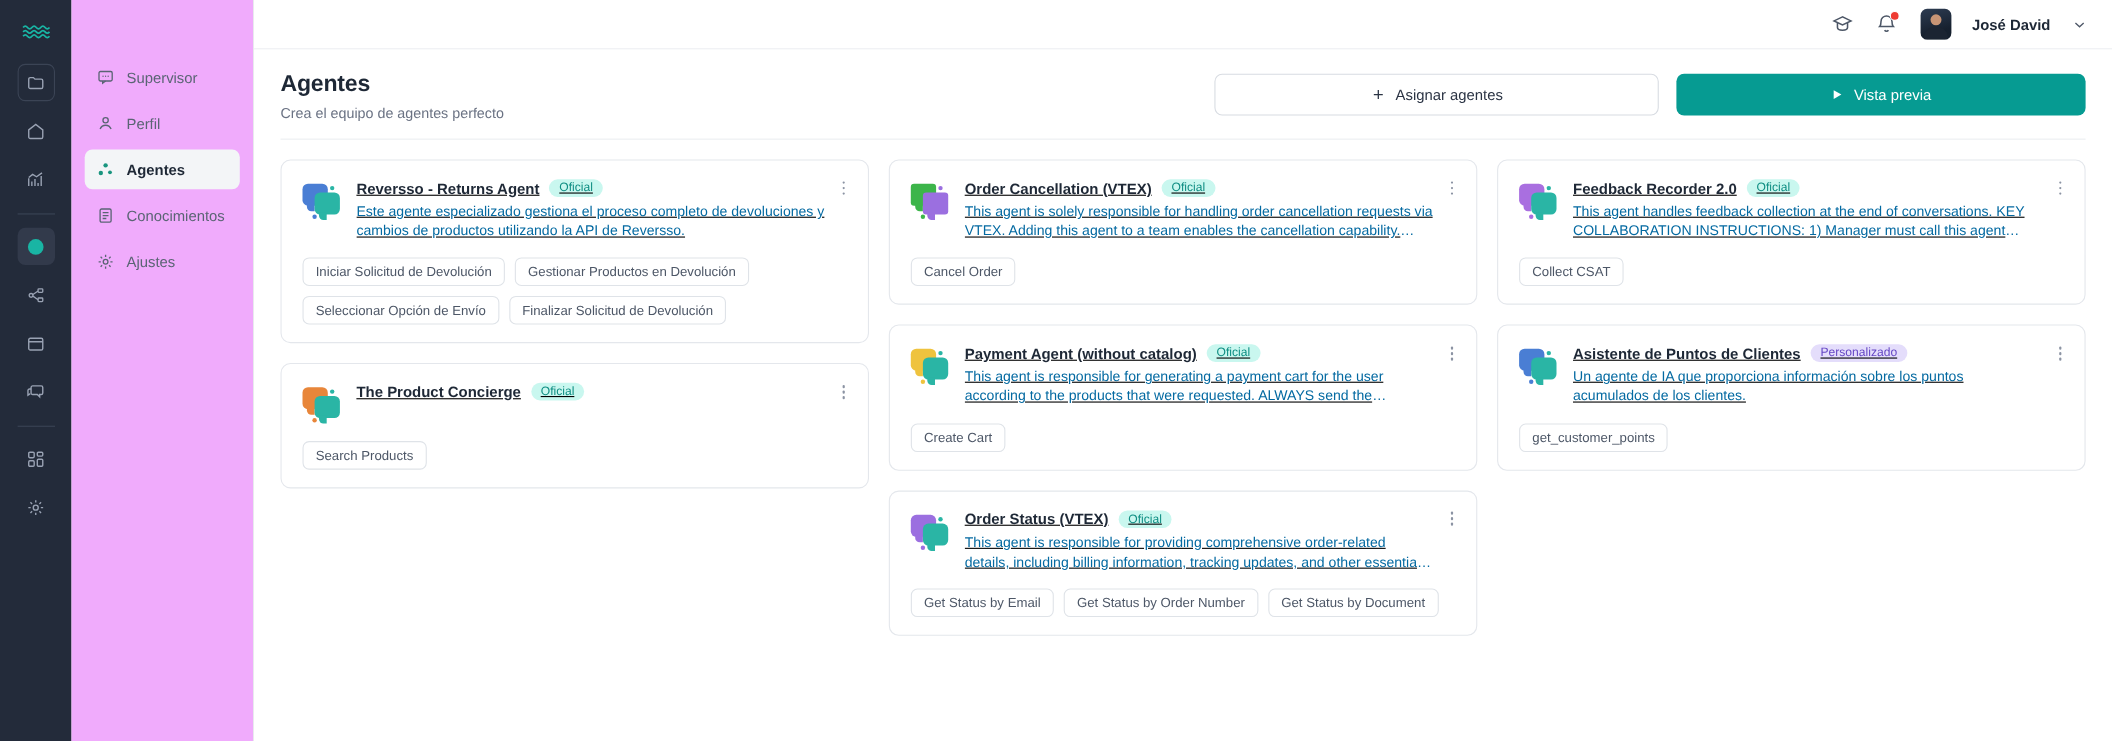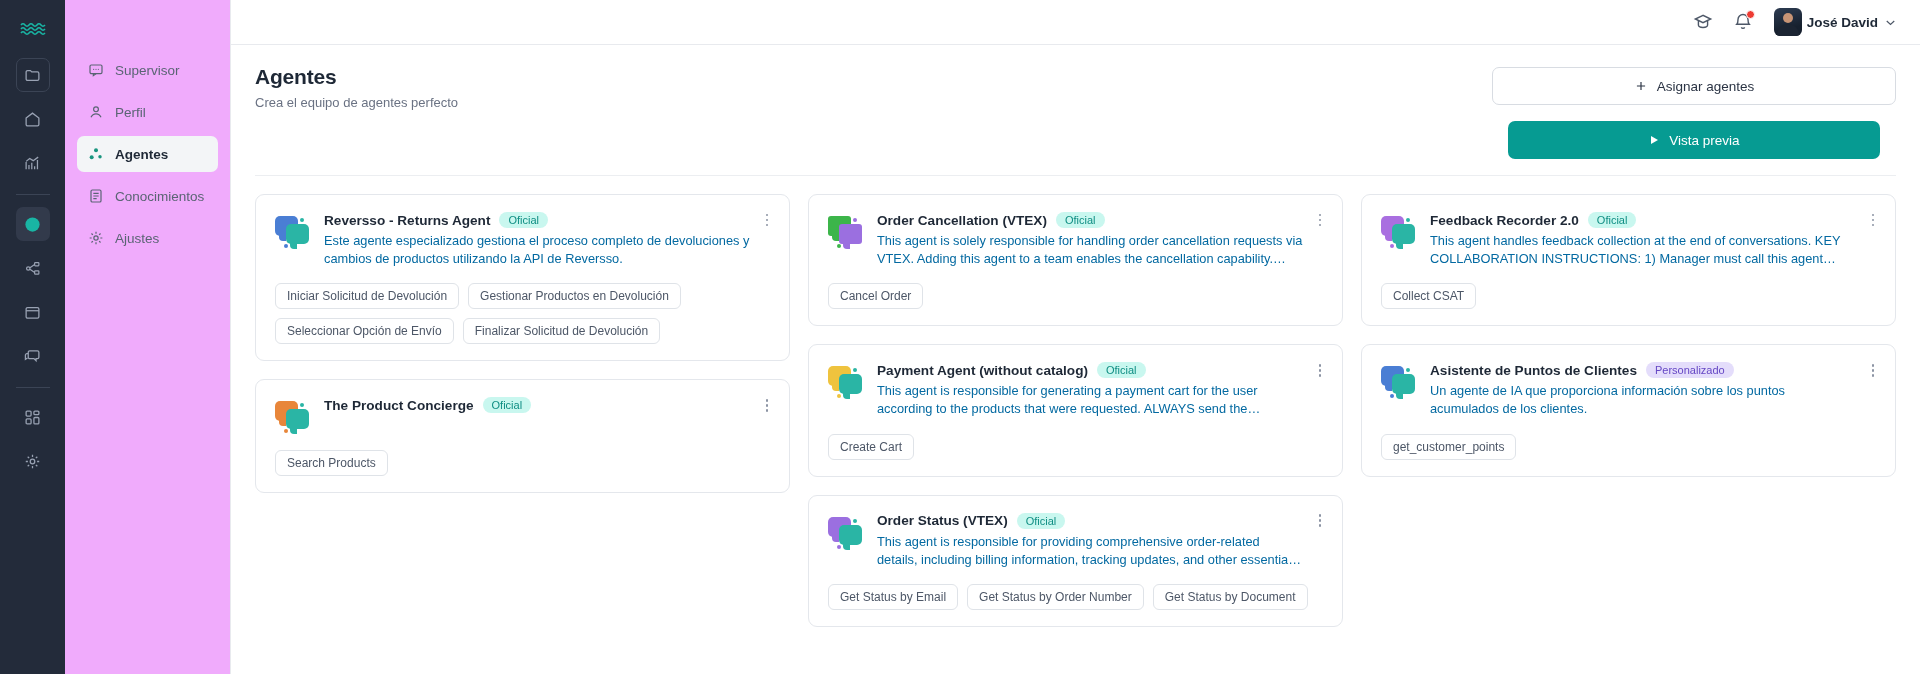--- a/index.html
+++ b/index.html
@@ -50,21 +50,21 @@
     height: 45px; flex: 0 0 45px; background: #fff;
     border-bottom: 1px solid #e8eaee;
     display: flex; align-items: center; justify-content: flex-end;
     padding-right: 22px; gap: 18px;
   }
   .topbar-ic { width: 22px; height: 22px; color: #4d5767; display:flex; align-items:center; justify-content:center; position: relative; }
   .badge-dot {
     position: absolute; top: -1px; right: -1px; width: 9px; height: 9px;
     border-radius: 50%; background: #ee3b32; border: 1.5px solid #fff;
   }
-  .user { display: flex; align-items: center; gap: 5px; margin-left: 2px; }
+  .user { display: flex; align-items: center; gap: 19px; margin-left: 2px; }
   .avatar {
     width: 28px; height: 28px; border-radius: 6px; overflow: hidden;
     background: linear-gradient(165deg,#2d3c52 0%,#16202e 70%);
     position: relative; flex: 0 0 28px;
   }
   .avatar::after {
     content:''; position:absolute; left:50%; top:5px; transform:translateX(-50%);
     width:10px; height:10px; border-radius:50%; background:#c79475;
   }
   .avatar::before {
@@ -77,41 +77,41 @@
   .page {
     flex: 1 1 auto; overflow: hidden; background: #fff;
     padding: 0 24px;
   }
   .page-head {
     display: flex; align-items: flex-start; justify-content: space-between;
     padding: 20px 0 16px 0; border-bottom: 1px solid #eceef1;
   }
   .ptitle { font-size: 21px; color: #1e2836; font-weight: 600; letter-spacing: -.2px; }
   .psub { font-size: 13px; color: #6a7283; margin-top: 6px; }
-  .head-actions { display: flex; gap: 16px; align-items: center; padding-top: 2px; flex-direction: column; }
+  .head-actions { display: flex; gap: 16px; padding-top: 2px; }
   .btn {
     height: 38px; border-radius: 7px; font-size: 13.5px;
     display: flex; align-items: center; justify-content: center; gap: 9px;
     padding: 0 20px; white-space: nowrap;
   }
   .btn-outline { width: 404px; border: 1px solid #d8dce2; background: #fff; color: #2b3444; }
   .btn-primary { width: 372px; background: #069b92; color: #fff; font-weight: 500; }
 
   
   .cards {
     column-count: 3; column-gap: 18px;
     padding-top: 18px; height: 560px;
   }
   .card {
     break-inside: avoid; -webkit-column-break-inside: avoid;
     border: 1px solid #e4e7ec; border-radius: 9px;
     padding: 17px 19px 16px 19px; margin-bottom: 18px;
     background: #fff; position: relative;
   }
-  .card-top { display: flex; gap: 13px; }
+  .card-top { display: flex; gap: 13px; text-decoration: underline; }
   .aicon { width: 36px; height: 34px; flex: 0 0 36px; margin-top: 4px; position: relative; }
   .aicon .sq1, .aicon .sq2 {
     position: absolute; border-radius: 5px;
   }
   .aicon .sq1 { width: 23px; height: 20px; left: 0; top: 0; }
   .aicon .sq2 { width: 23px; height: 20px; left: 11px; top: 8px; }
   .aicon .sq1::after { content:''; position:absolute; left:4px; bottom:-5px; width:7px; height:7px; border-radius:0 0 0 4px; background:inherit; }
   .aicon .sq2::after { content:''; position:absolute; left:4px; bottom:-5px; width:7px; height:7px; border-radius:0 0 0 4px; background:inherit; }
   .aicon .dot { position:absolute; width:4px; height:4px; border-radius:50%; }
   .card-body { flex: 1 1 auto; min-width: 0; padding-right: 20px; }

